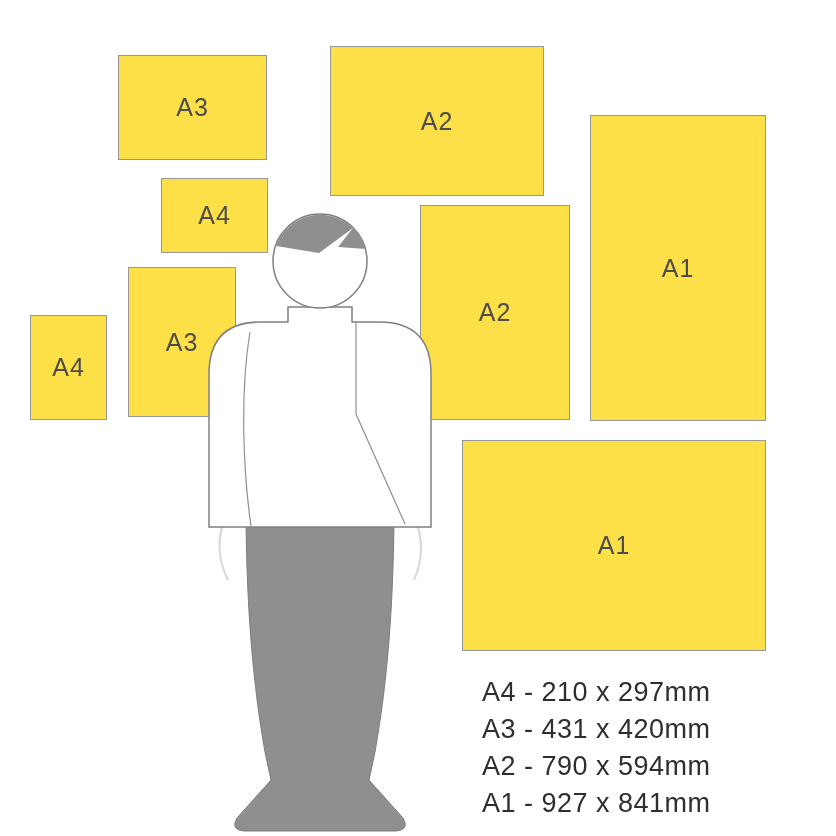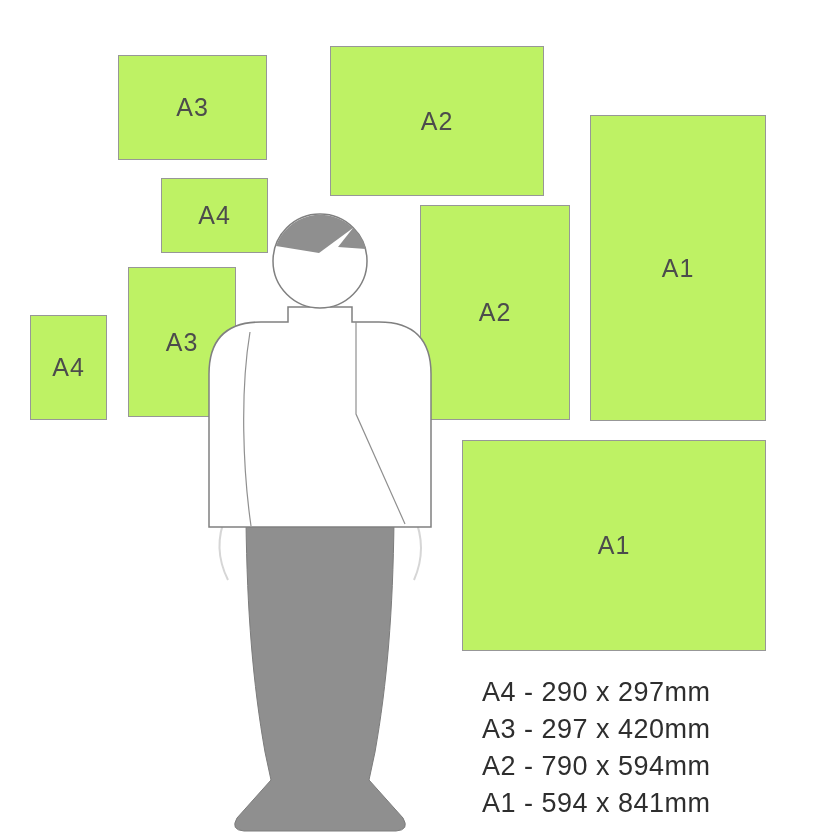--- a/index.html
+++ b/index.html
@@ -6,21 +6,21 @@
   .canvas {
     position: relative;
     width: 836px;
     height: 836px;
     background: #ffffff;
     overflow: hidden;
     font-family: "Liberation Sans", sans-serif;
   }
   .paper {
     position: absolute;
-    background: #bef264;
+    background: #fde047;
     border: 1px solid #979797;
     box-sizing: border-box;
     display: flex;
     align-items: center;
     justify-content: center;
   }
   .paper-label {
     font-size: 25px;
     color: #4c4c4c;
     letter-spacing: 1px;
@@ -107,19 +107,19 @@
     <path d="M250,332 C240,392 243,470 251,526" fill="none" stroke="#909090" stroke-width="1.2"></path>
     <path d="M356,322 L356,414 L405,524" fill="none" stroke="#909090" stroke-width="1.2"></path>
 
     <circle cx="320" cy="261" r="47" fill="#ffffff" stroke="#808080" stroke-width="1.5"></circle>
 
     <path d="M276,246 A47,47 0 0 1 353,228 L319,253 Z" fill="#8f8f8f"></path>
     <path d="M353,228 A47,47 0 0 1 366,249 L338,247 Z" fill="#8f8f8f"></path>
   </svg>
 
   <div class="legend">
-    <div>A4 - 290 x 297mm</div>
-    <div>A3 - 297 x 420mm</div>
+    <div>A4 - 210 x 297mm</div>
+    <div>A3 - 431 x 420mm</div>
     <div>A2 - 790 x 594mm</div>
-    <div>A1 - 594 x 841mm</div>
+    <div>A1 - 927 x 841mm</div>
   </div>
 
 </div>
 
 </body></html>

